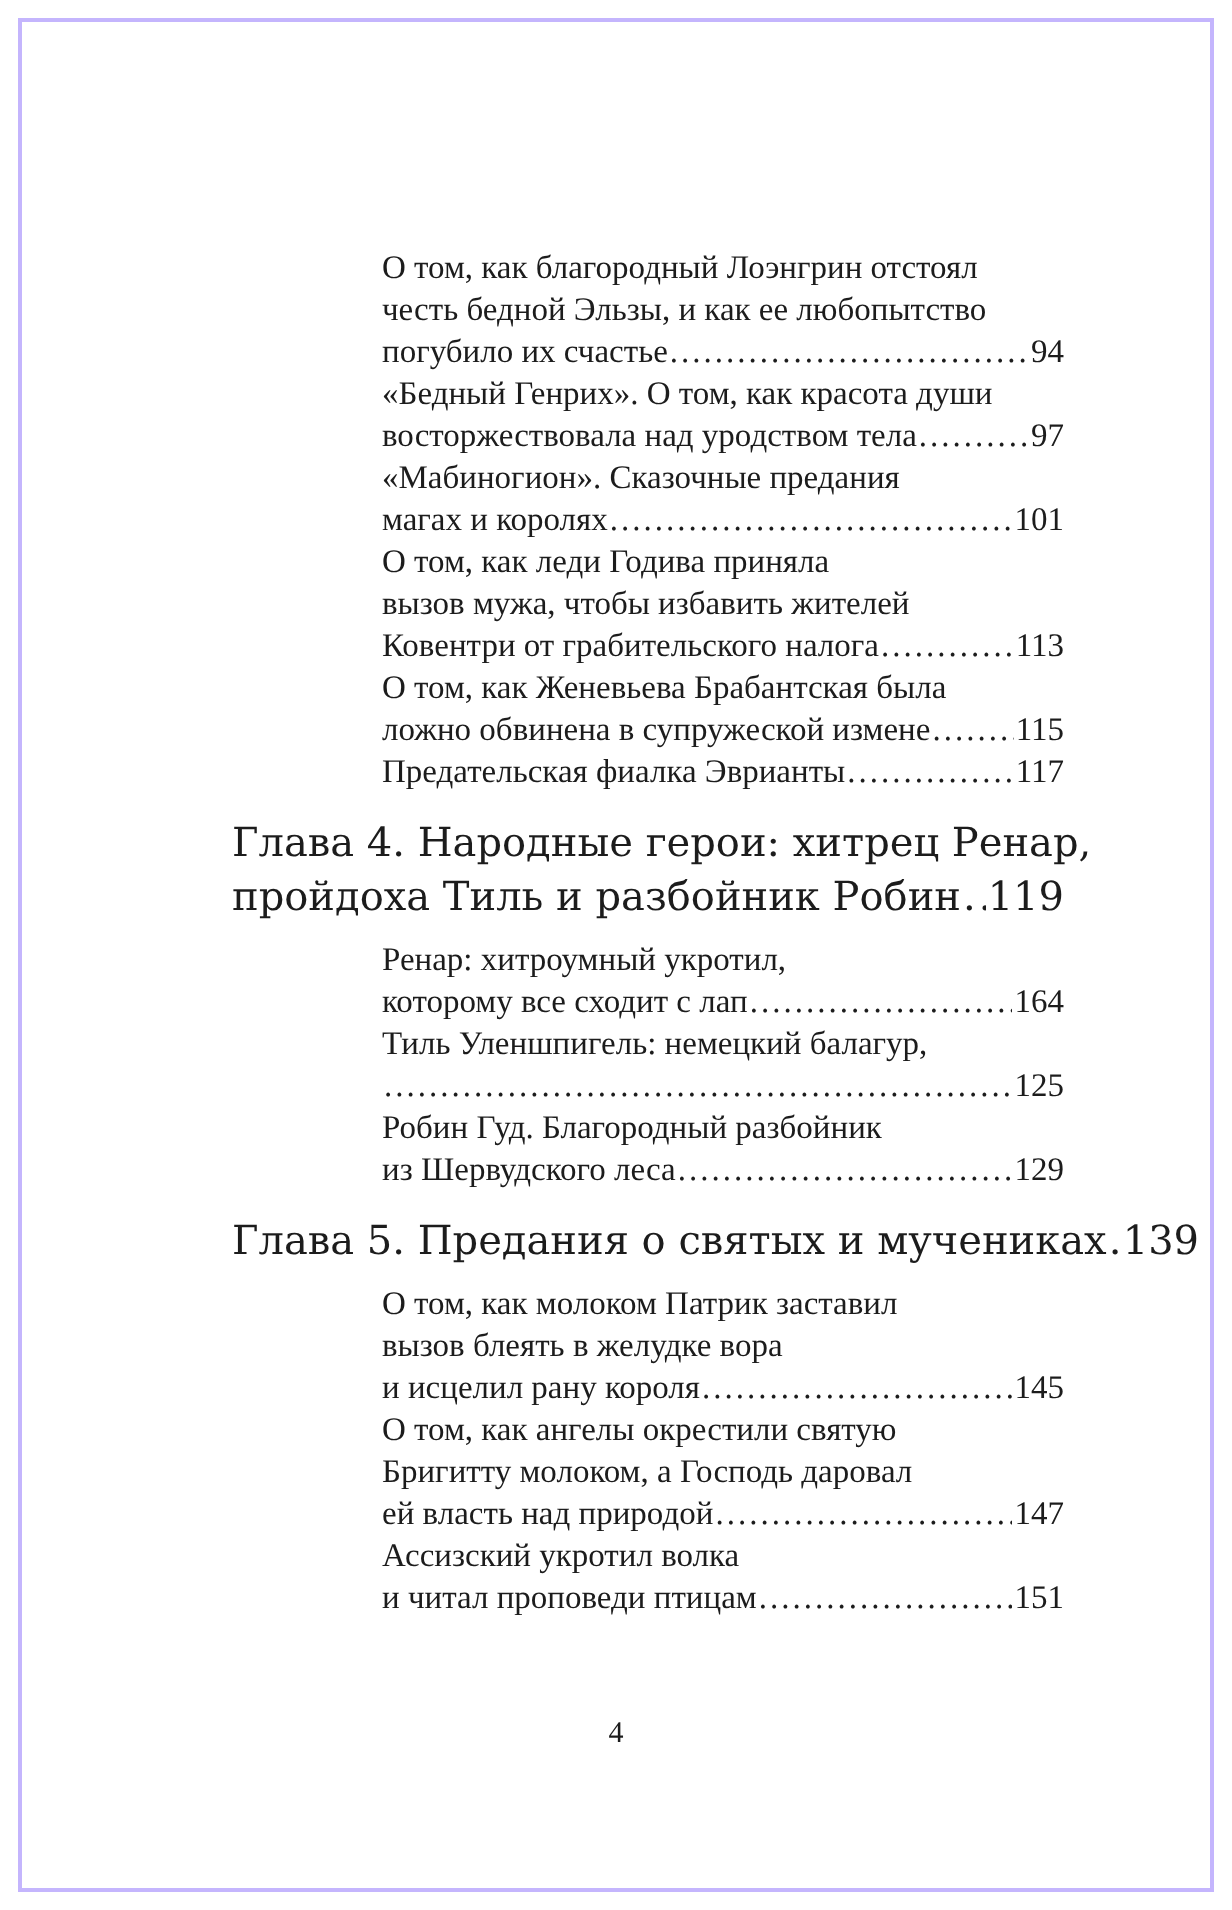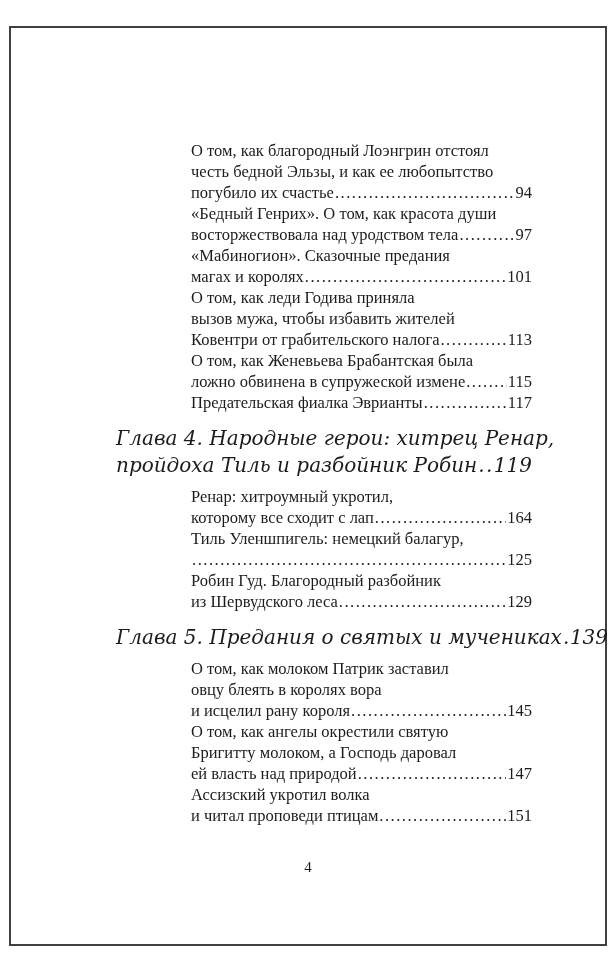--- a/index.html
+++ b/index.html
@@ -15,41 +15,39 @@
     font-family: "Liberation Serif", "DejaVu Serif", serif;
     color: #1c1c1c;
     overflow: hidden;
   }
   .frame {
     position: absolute;
     left: 9px;
     top: 9px;
     right: 9px;
     bottom: 9px;
-    border: 2px solid #404040;
-    margin-top: 17px;
+    border: 2px solid #c4b5fd;
   }
   .toc {
     position: absolute;
     left: 105px;
     top: 112px;
     width: 416px;
   }
   .item.entry {
     margin-left: 75px;
     font-size: 16.5px;
     line-height: 21px;
   }
   .item.chapter {
     margin-left: 0;
     font-size: 20px;
     line-height: 27px;
     margin-top: 12px;
     margin-bottom: 7px;
-    font-style: italic;
     font-family: "DejaVu Serif", "Liberation Serif", serif;
   }
   .line {
     white-space: nowrap;
   }
   .line-last {
     display: flex;
     align-items: flex-end;
     white-space: nowrap;
   }
@@ -168,21 +166,21 @@
         </div>
         <div class="item chapter">
           <div class="line-last">
             <span class="txt">Глава 5. Предания о святых и мучениках</span>
             <span class="leader"></span>
             <span class="pg">139</span>
           </div>
         </div>
         <div class="item entry">
           <div class="line">О том, как молоком Патрик заставил</div>
-          <div class="line">овцу блеять в королях вора</div>
+          <div class="line">вызов блеять в желудке вора</div>
           <div class="line-last">
             <span class="txt">и исцелил рану короля</span>
             <span class="leader"></span>
             <span class="pg">145</span>
           </div>
         </div>
         <div class="item entry">
           <div class="line">О том, как ангелы окрестили святую</div>
           <div class="line">Бригитту молоком, а Господь даровал</div>
           <div class="line-last">

